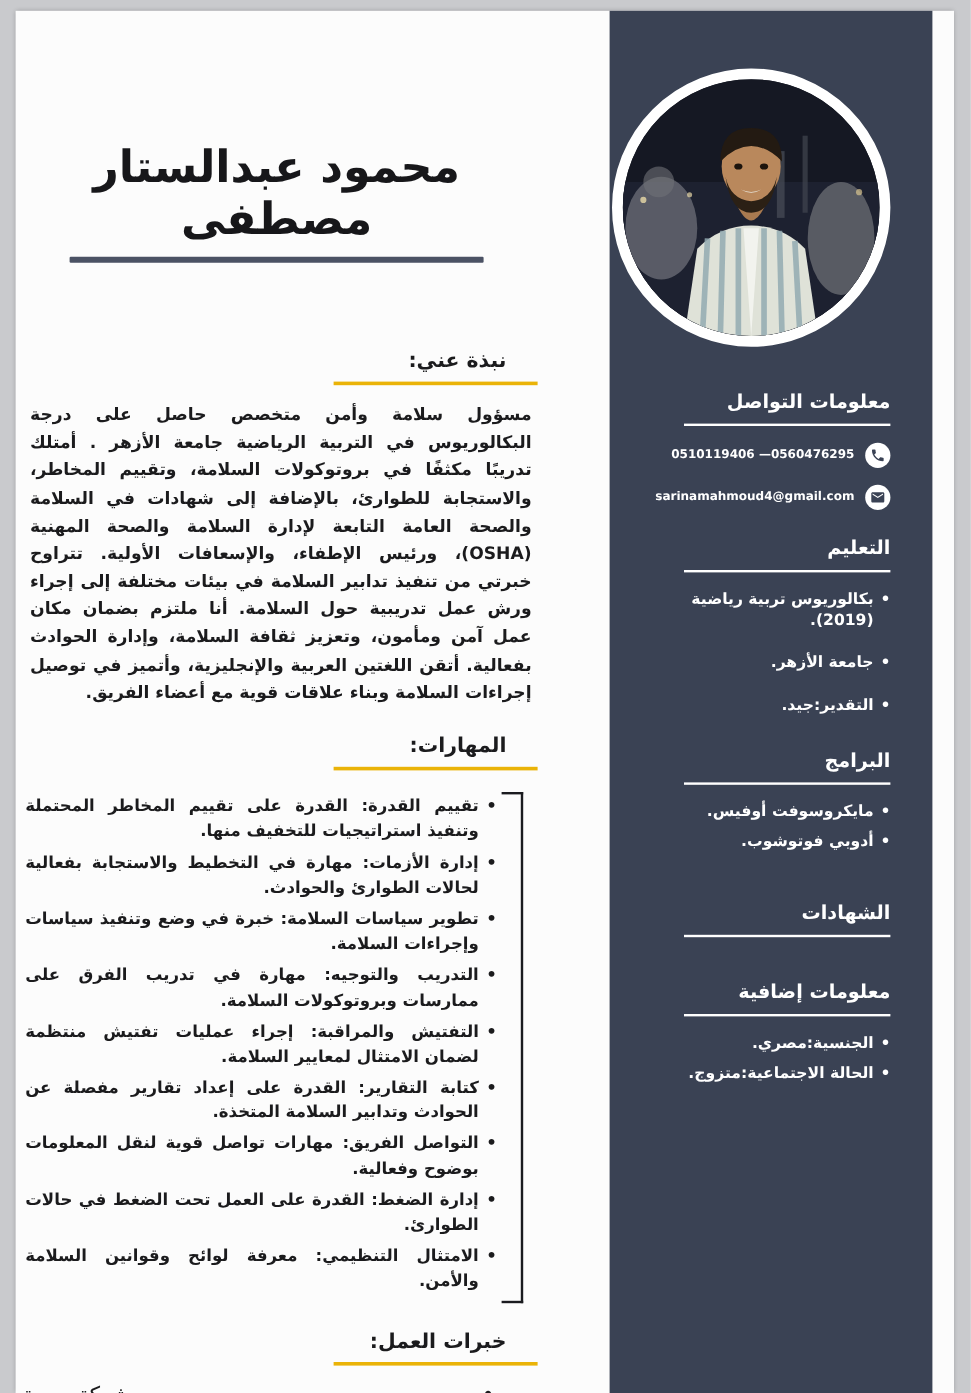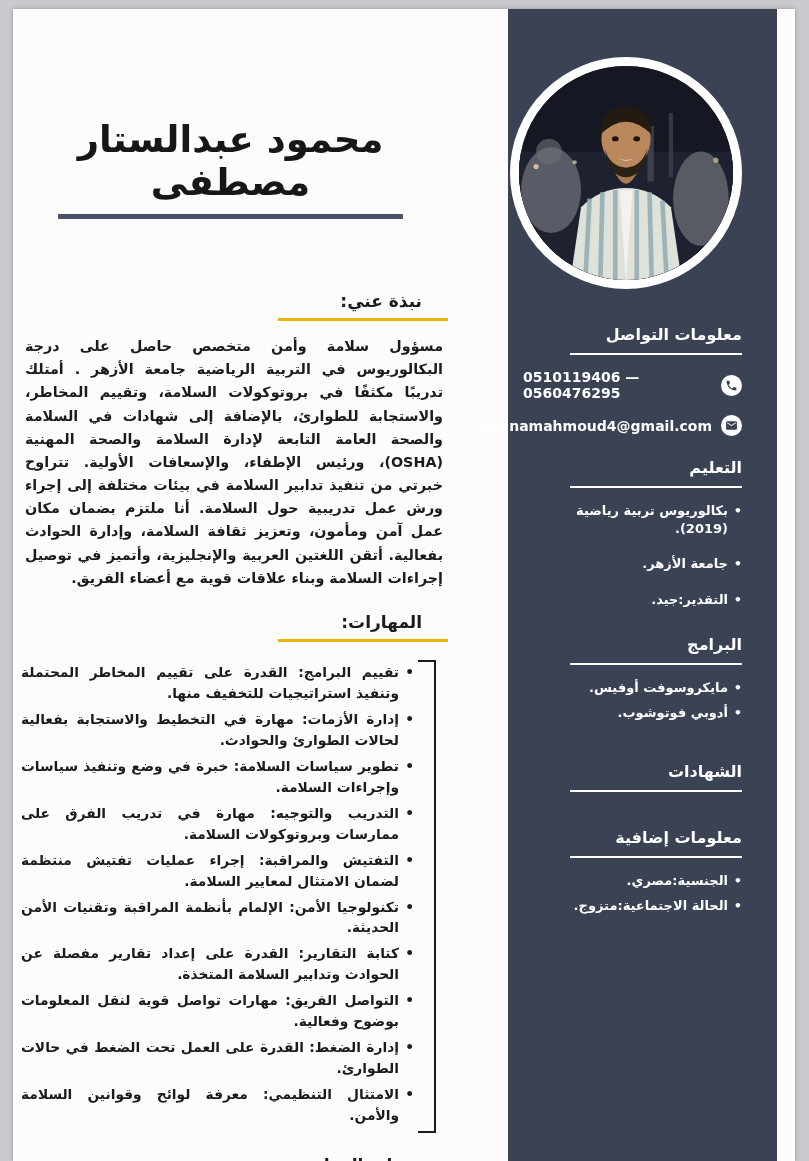--- a/index.html
+++ b/index.html
@@ -28,21 +28,21 @@
     display:block;width:172px;margin-right:0;
     font-size:16px;font-weight:bold;text-align:right;
     padding-bottom:9px;border-bottom:2px solid #ffffff;
     letter-spacing:0;
   }
   .contact-sec{margin-top:36px;}
   .contact-row{display:flex;align-items:center;gap:9px;margin-top:14px;direction:rtl;}
   .cicon{flex:0 0 auto;width:21px;height:21px;border-radius:50%;background:#ffffff;
          display:flex;align-items:center;justify-content:center;}
   .cicon svg{width:13px;height:13px;fill:#3a4254;}
-  .ctext{font-size:14px;font-weight:bold;color:#fff;direction:ltr;unicode-bidi:embed;}
+  .ctext{font-size:10px;font-weight:bold;color:#fff;direction:ltr;unicode-bidi:embed;}
   .side-list{list-style:none;margin:14px 0 0;padding:0;font-size:13px;font-weight:600;}
   .side-list li{position:relative;padding-right:14px;margin-bottom:7px;text-align:right;line-height:1.4;}
   .side-list li::before{content:"•";position:absolute;right:0;top:0;}
   .edu-list li{margin-bottom:17px;}
   .edu-sec{margin-top:22px;}
   .lang-sec{margin-top:36px;}
   .prog-sec{margin-top:26px;}
   .cert-sec{margin-top:40px;}
   .extra-sec{margin-top:36px;}
   
@@ -95,26 +95,25 @@
     <h1 class="name">محمود عبدالستار مصطفى</h1>
     <div class="name-underline"></div>
 
     <div class="section-h about-h">نبذة عني:</div>
     <p class="about-text">مسؤول سلامة وأمن متخصص حاصل على درجة البكالوريوس في التربية الرياضية جامعة الأزهر . أمتلك تدريبًا مكثفًا في بروتوكولات السلامة، وتقييم المخاطر، والاستجابة للطوارئ، بالإضافة إلى شهادات في السلامة والصحة العامة التابعة لإدارة السلامة والصحة المهنية (OSHA)، ورئيس الإطفاء، والإسعافات الأولية. تتراوح خبرتي من تنفيذ تدابير السلامة في بيئات مختلفة إلى إجراء ورش عمل تدريبية حول السلامة. أنا ملتزم بضمان مكان عمل آمن ومأمون، وتعزيز ثقافة السلامة، وإدارة الحوادث بفعالية. أتقن اللغتين العربية والإنجليزية، وأتميز في توصيل إجراءات السلامة وبناء علاقات قوية مع أعضاء الفريق.</p>
 
     <div class="section-h skills-h">المهارات:</div>
     <div class="skills-wrap">
       <div class="bracket"></div>
       <ul class="skills-list">
-        <li><b>تقييم البرامج:</b> <span>القدرة على تقييم المخاطر المحتملة وتنفيذ استراتيجيات للتخفيف منها.</span></li>
+        <li><b>تقييم القدرة:</b> <span>القدرة على تقييم المخاطر المحتملة وتنفيذ استراتيجيات للتخفيف منها.</span></li>
         <li><b>إدارة الأزمات:</b> <span>مهارة في التخطيط والاستجابة بفعالية لحالات الطوارئ والحوادث.</span></li>
         <li><b>تطوير سياسات السلامة:</b> <span>خبرة في وضع وتنفيذ سياسات وإجراءات السلامة.</span></li>
         <li><b>التدريب والتوجيه:</b> <span>مهارة في تدريب الفرق على ممارسات وبروتوكولات السلامة.</span></li>
         <li><b>التفتيش والمراقبة:</b> <span>إجراء عمليات تفتيش منتظمة لضمان الامتثال لمعايير السلامة.</span></li>
-        <li><b>تكنولوجيا الأمن:</b> <span>الإلمام بأنظمة المراقبة وتقنيات الأمن الحديثة.</span></li>
         <li><b>كتابة التقارير:</b> <span>القدرة على إعداد تقارير مفصلة عن الحوادث وتدابير السلامة المتخذة.</span></li>
         <li><b>التواصل الفريق:</b> <span>مهارات تواصل قوية لنقل المعلومات بوضوح وفعالية.</span></li>
         <li><b>إدارة الضغط:</b> <span>القدرة على العمل تحت الضغط في حالات الطوارئ.</span></li>
         <li><b>الامتثال التنظيمي:</b> <span>معرفة لوائح وقوانين السلامة والأمن.</span></li>
       </ul>
     </div>
 
     <div class="section-h work-h">خبرات العمل:</div>
     <ul class="work-list">
       <li>شركة بصمة.</li>

